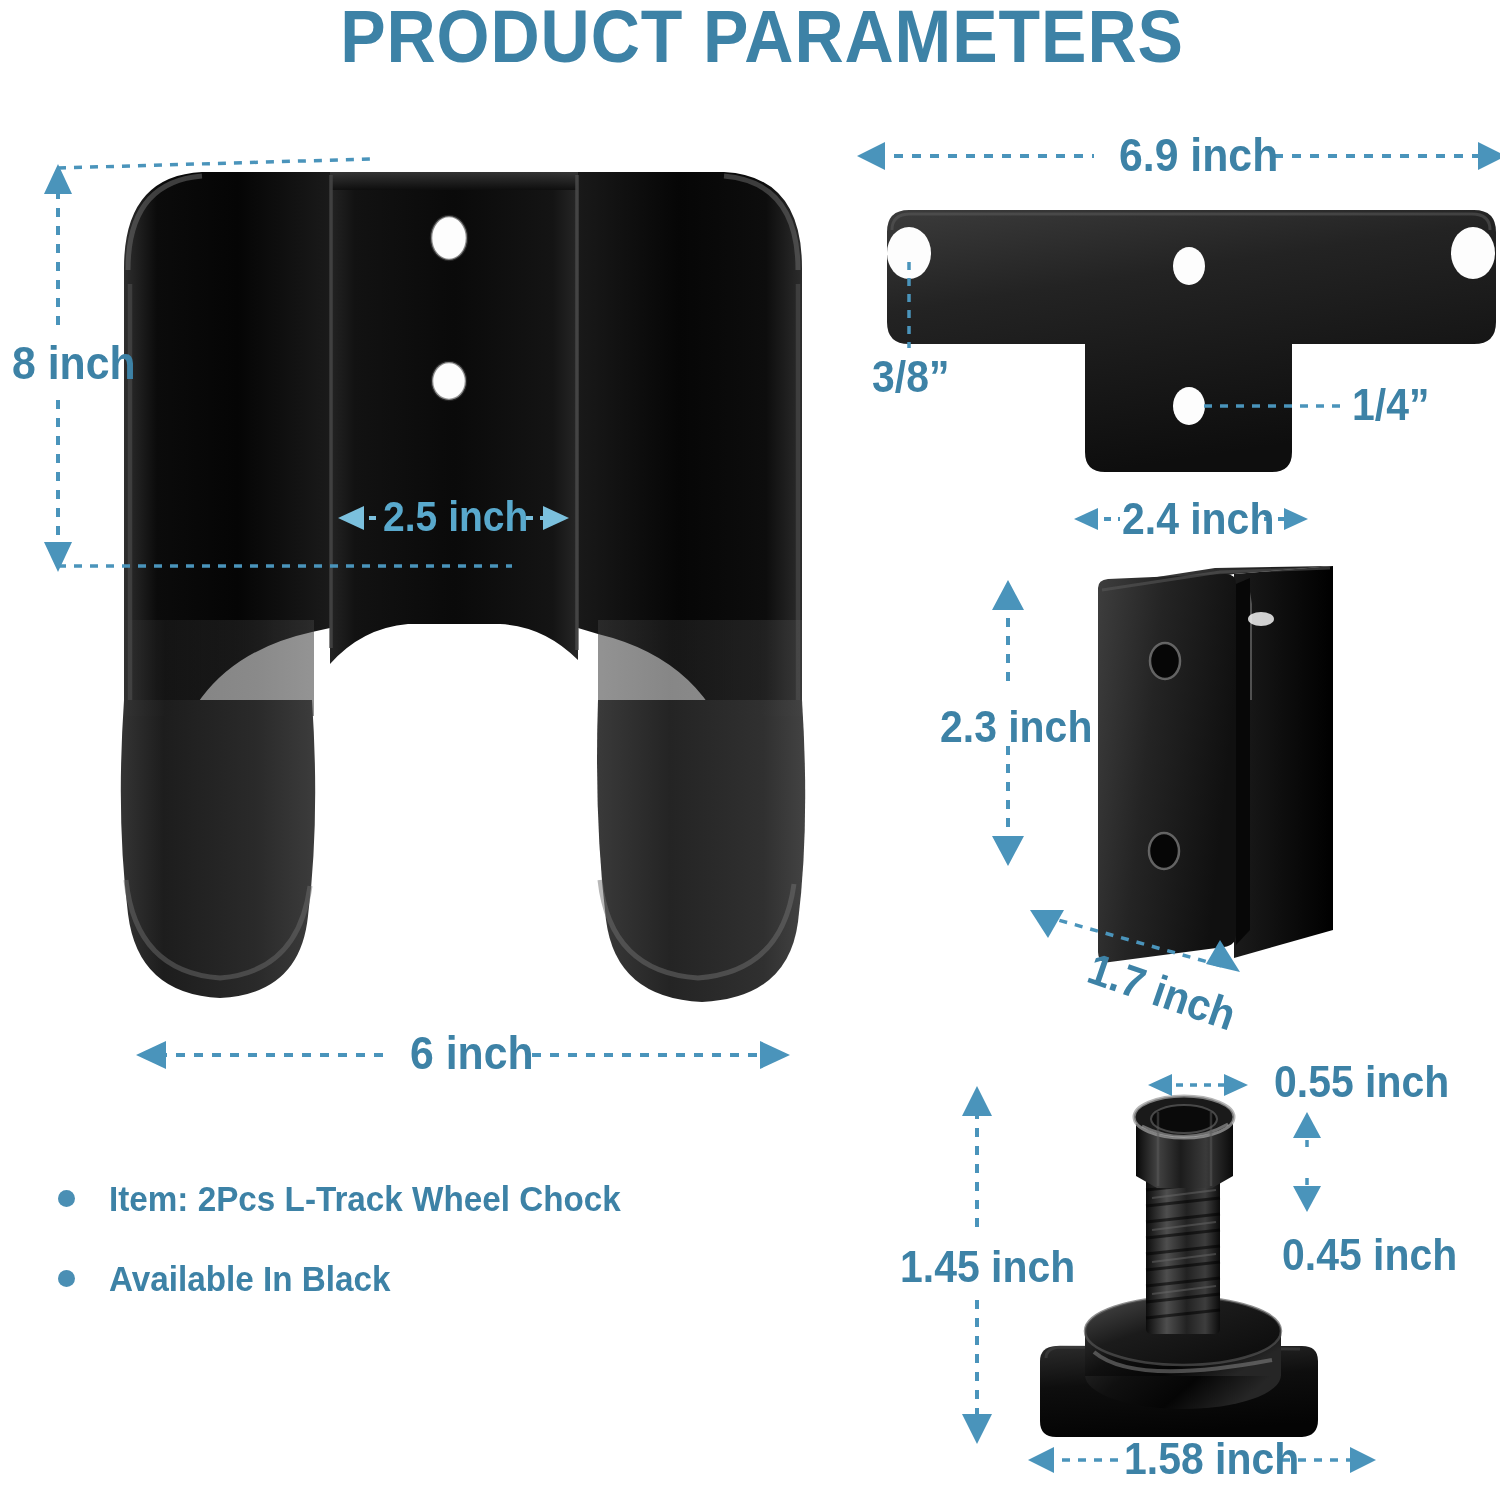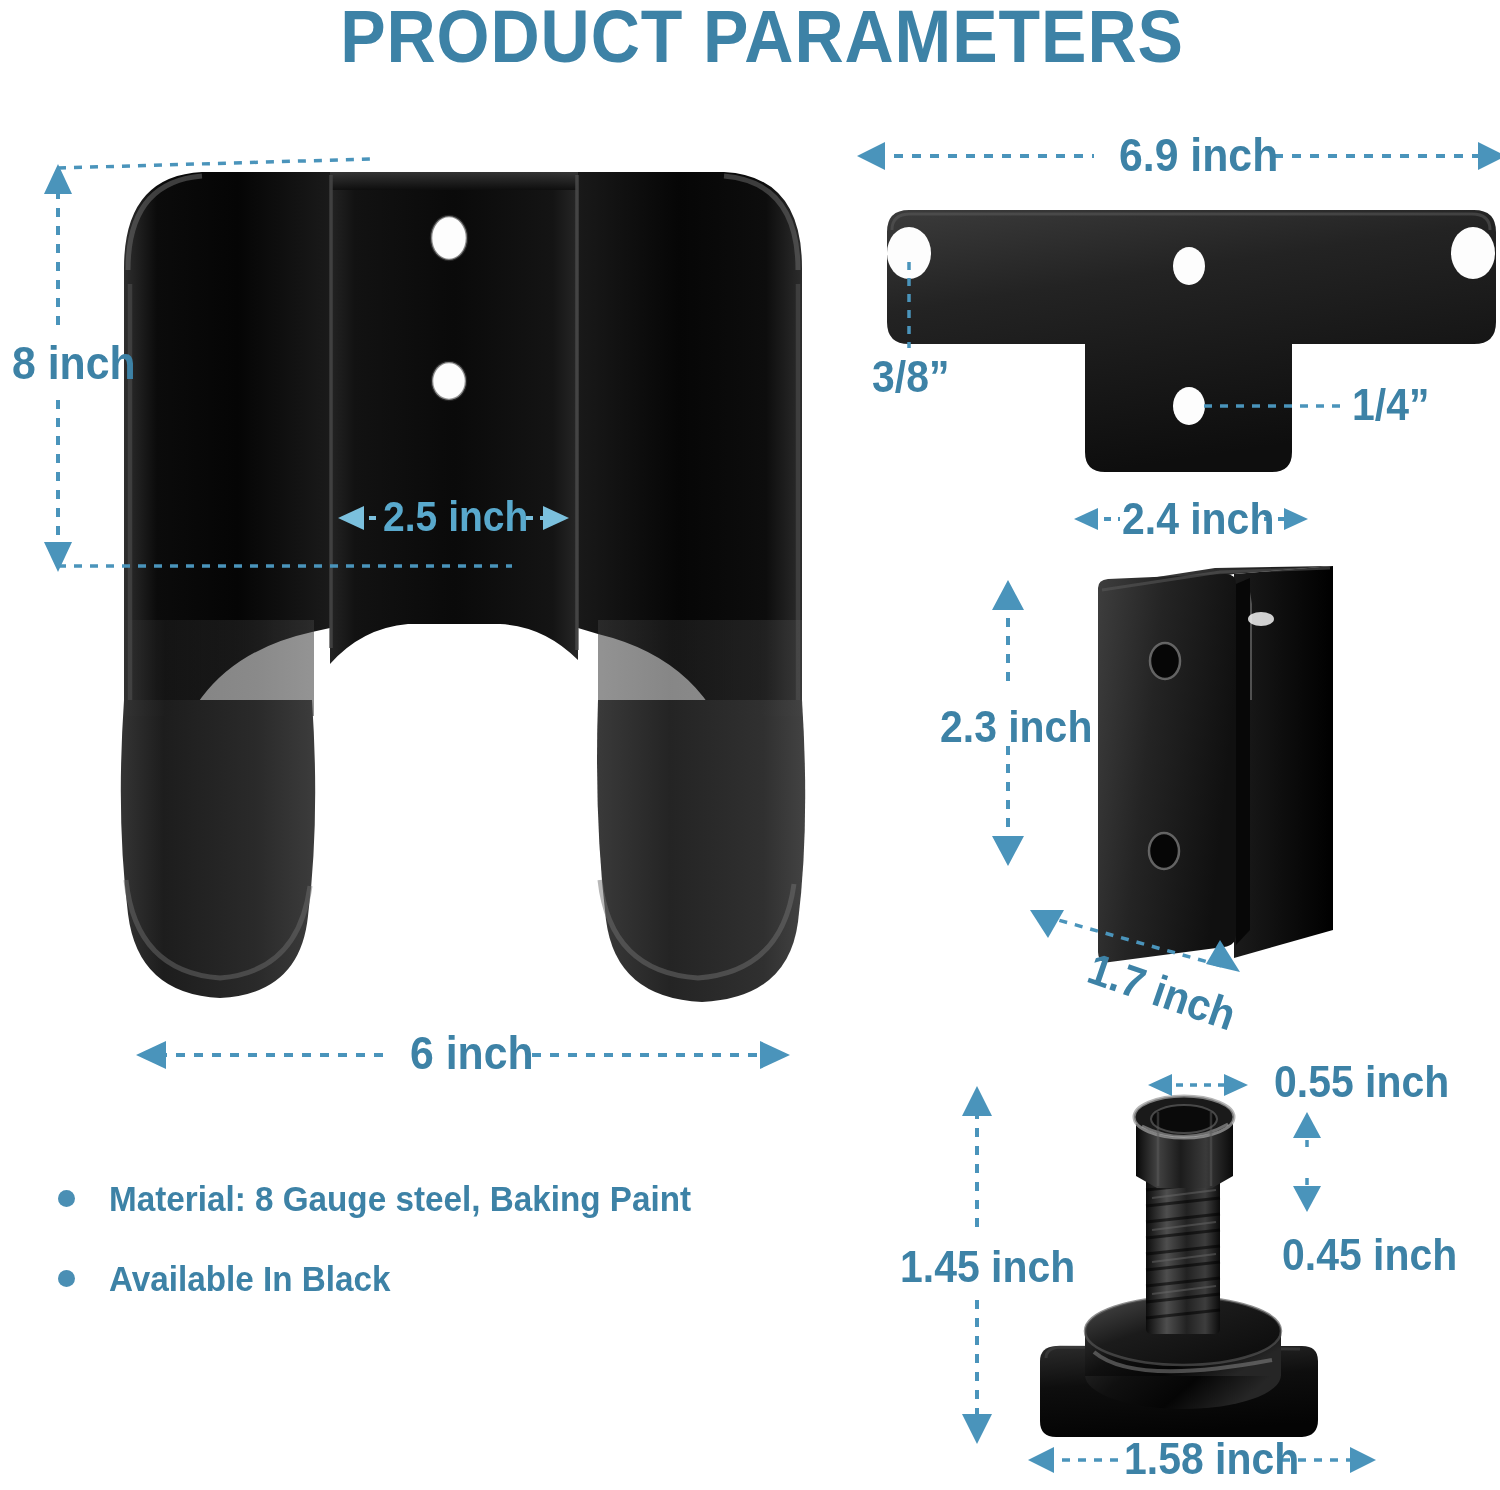--- a/index.html
+++ b/index.html
@@ -412,21 +412,21 @@
 
   <div class="dim" style="left:1270px; top:1233px; font-size:44px;">0.45 inch</div>
 
   <div class="dim" style="left:888px; top:1245px; font-size:44px;">1.45 inch</div>
 
   <div class="dim" style="left:1112px; top:1437px; font-size:44px;">1.58 inch</div>
 
   <div id="spec-list">
     <div class="spec-row">
       <span class="spec-bullet"></span>
-      <span class="spec-text">Material: 8 Gauge steel, Baking Paint</span>
+      <span class="spec-text">Item: 2Pcs L-Track Wheel Chock</span>
     </div>
     <div class="spec-row">
       <span class="spec-bullet"></span>
       <span class="spec-text">Available In Black</span>
     </div>
   </div>
 
 </div>
 
 </body></html>

